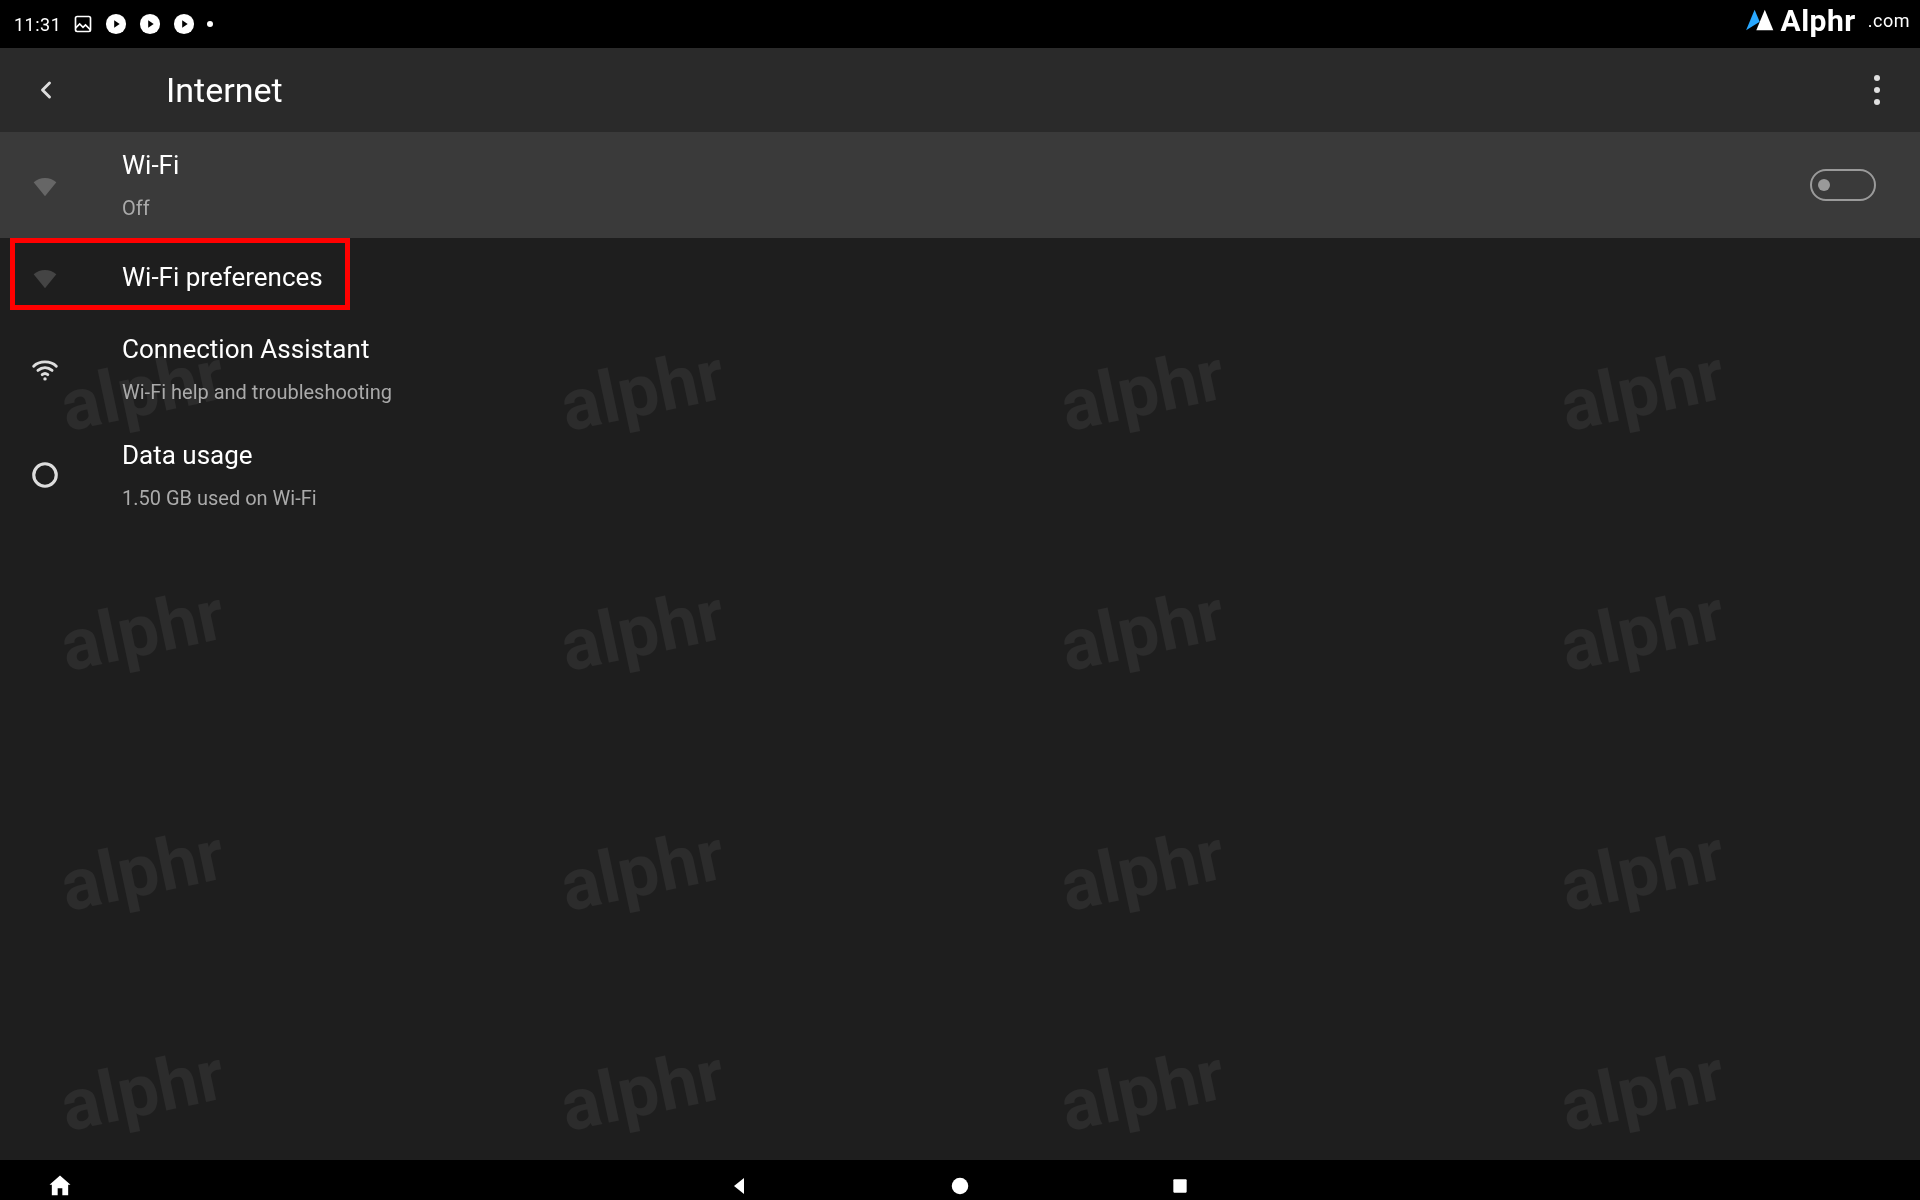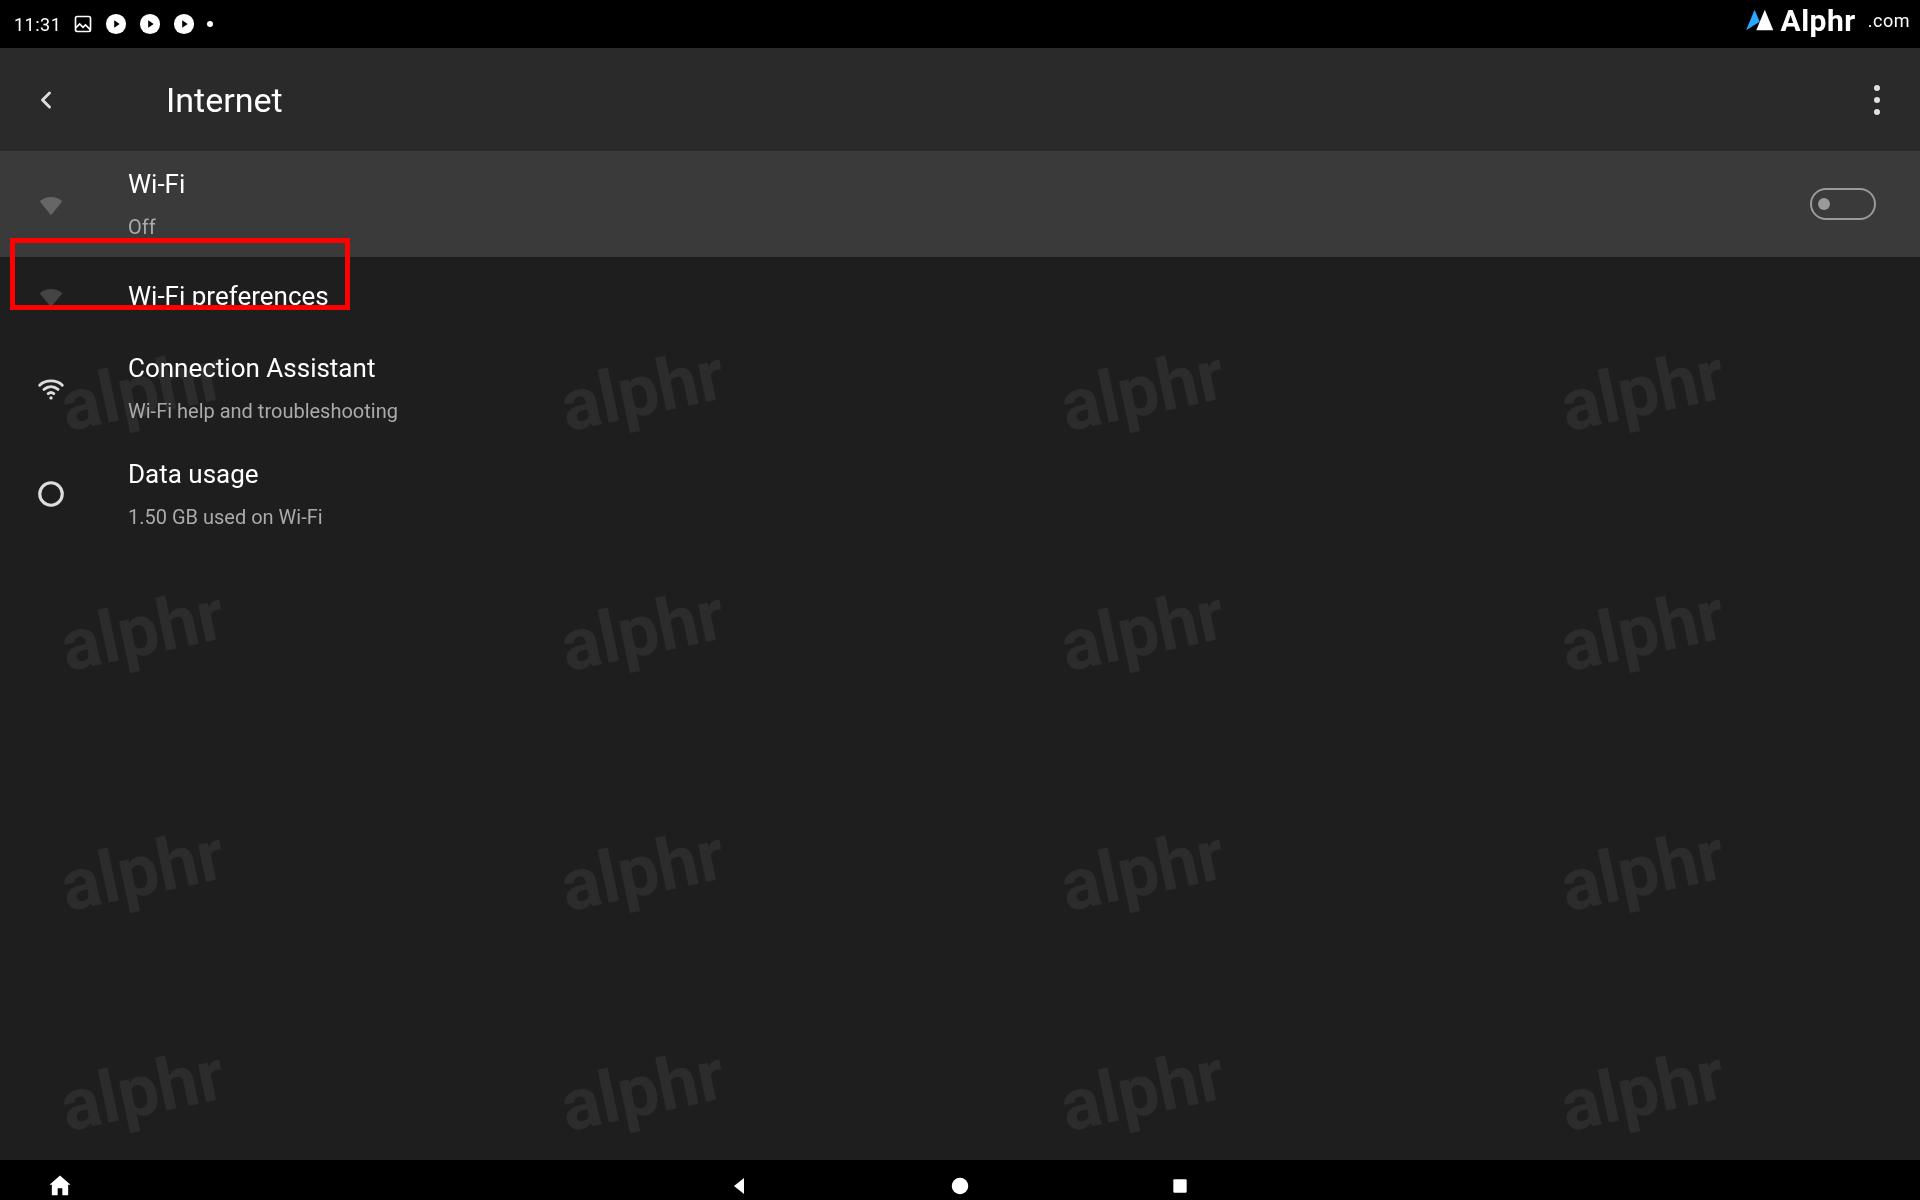--- a/index.html
+++ b/index.html
@@ -72,37 +72,37 @@
     color:#fff;
     font-size:72px;
     font-weight:700;
     transform:rotate(-12deg);
     white-space:nowrap;
     user-select:none;
   }
 
   
   .hdr {
-    height: 103px;
+    height: 84px;
     background: #2a2a2a;
     display:flex;
     align-items:center;
     padding: 8px 26px;
     position:relative;
   }
   .hdr .back { width:40px; display:flex; align-items:center; justify-content:center; cursor:pointer; }
   .hdr .title { font-size:34px; font-weight:400; margin-left:100px; }
   .hdr .menu-dots { position:absolute; right:40px; top:50%; transform:translateY(-50%); cursor:pointer; display:flex; flex-direction:column; gap:6px; }
   .hdr .menu-dots span { width:6px; height:6px; border-radius:50%; background:#e0e0e0; display:block; }
 
   
   .row {
     display:flex;
     align-items:center;
-    padding: 18px 28px;
+    padding: 18px 22px;
     position:relative;
     cursor:pointer;
   }
   .row.highlight { background:#3a3a3a; }
   .row .ico { width:46px; display:flex; align-items:center; justify-content:center; flex-shrink:0; }
   .row .txt { margin-left:54px; display:flex; flex-direction:column; }
   .row .label { font-size:26px; font-weight:400; color:#fff; }
   .row .sub { font-size:20px; color:#aaa; margin-top:16px; }
 
   .toggle {

